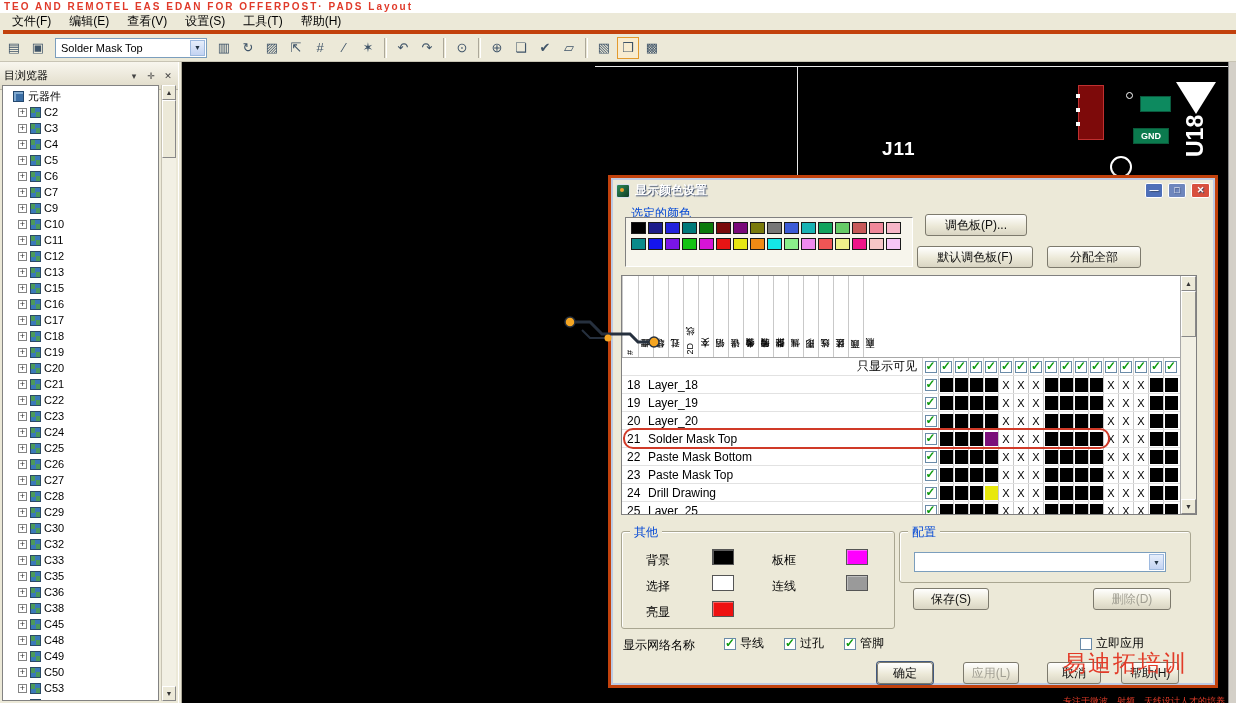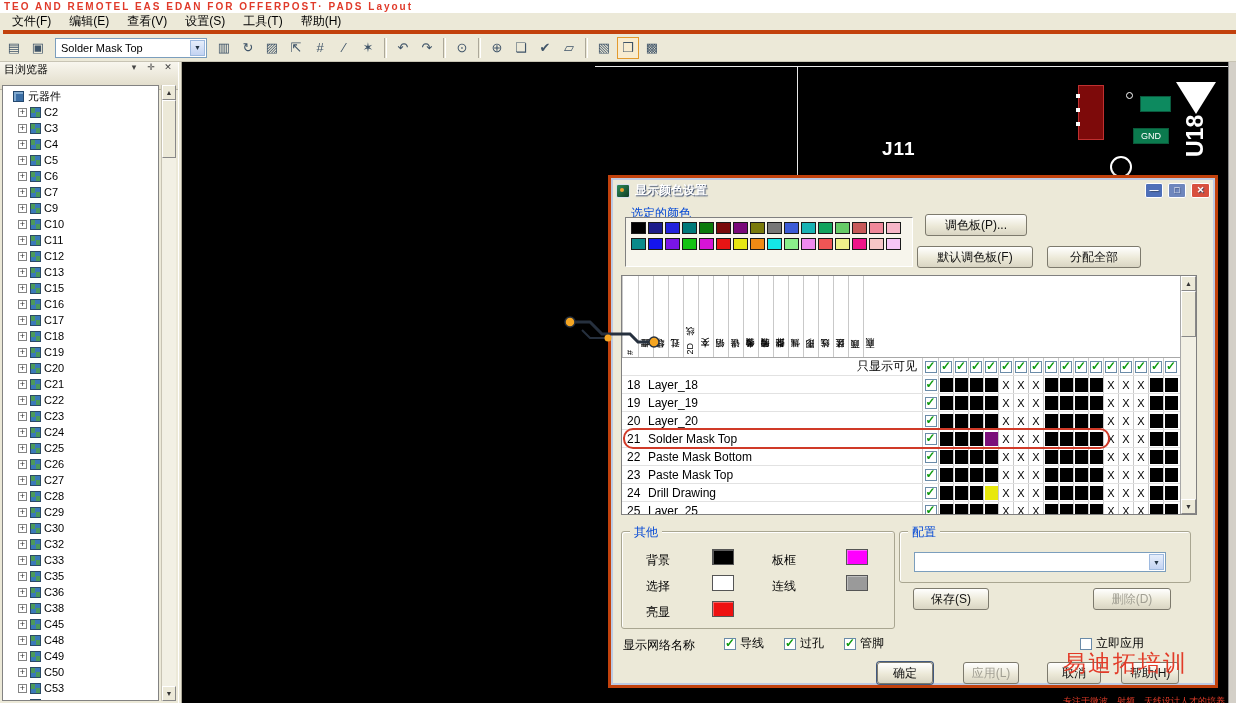--- a/index.html
+++ b/index.html
@@ -18,21 +18,21 @@
   #toolbar{position:absolute;left:0;top:34px;width:100%;height:28px;background:#ece9d8;display:flex;align-items:center;gap:2px;padding-left:3px;border-bottom:1px solid #c8c4b4}
   .tb-group{display:flex;align-items:center;gap:2px}
   .tb-btn{width:22px;height:22px;display:flex;align-items:center;justify-content:center;font-size:13px;color:#3f5468;cursor:default}
   .tb-btn.active{border:1px solid #e39a2e;background:#f8ecd0}
   .tb-sep{width:3px;height:20px;border-left:1px solid #aca899;border-right:1px solid #fff;margin:0 3px}
   .combo{width:152px;height:20px;background:#fff;border:1px solid #7b9ebd;display:flex;align-items:center;font-size:11px;padding-left:5px;position:relative;margin:0 4px}
   .combo .arrow{position:absolute;right:1px;top:1px;bottom:1px;width:15px;background:linear-gradient(#e6eefb,#c3d3f2);border:1px solid #9ebae0;display:flex;align-items:center;justify-content:center;font-size:7px;color:#234}
 
   
   #browser{position:absolute;left:0;top:62px;width:178px;bottom:0;background:#ece9d8;z-index:3}
-  #browser-header{height:28px;display:flex;gap:5px;font-size:11px;padding:0 4px;background:linear-gradient(#f8f6ee,#e0dbc8);border-bottom:1px solid #b8b4a4}
+  #browser-header{height:28px;display:flex;align-items:center;gap:5px;font-size:11px;padding:0 4px;background:linear-gradient(#f8f6ee,#e0dbc8);border-bottom:1px solid #b8b4a4}
   #browser-header .sp{flex:1}
   .hicon{font-size:9px;color:#444;width:12px;text-align:center;cursor:default}
   #tree-box{position:absolute;left:2px;top:23px;right:19px;bottom:2px;background:#fff;border:1px solid #828282;overflow:hidden;font-size:11px;padding-top:2px}
   .tree-root{display:flex;align-items:center;gap:4px;height:16px;padding-left:10px}
   .root-icon{width:11px;height:11px;background:#3b6ea5;border:1px solid #24486e;box-shadow:inset 2px 2px 0 #7fa8cf}
   .tree-row{display:flex;align-items:center;gap:3px;height:16px;padding-left:15px}
   .plus{width:9px;height:9px;border:1px solid #848484;background:#fff;font-size:9px;line-height:7px;text-align:center;color:#333;flex:none}
   .chip{width:11px;height:11px;border:1px solid #2a4a66;flex:none;
     background:conic-gradient(#3a79b8 25%,#4c9a5a 0 50%,#3a79b8 0 75%,#4c9a5a 0)}
   .tlabel{white-space:nowrap}
@@ -46,21 +46,21 @@
 
   
   #canvas{position:absolute;left:182px;top:62px;width:1046px;bottom:0;background:#000;overflow:hidden;z-index:1}
   .cv-hline{position:absolute;left:413px;top:4px;width:633px;height:1px;background:#e8e8e8}
   .cv-vline{position:absolute;left:615px;top:4px;width:1px;height:110px;background:#e8e8e8}
   #lbl-j11{position:absolute;left:700px;top:76px;color:#fff;font-size:19px;font-weight:bold;letter-spacing:1px}
   #comp-red{position:absolute;left:896px;top:23px;width:26px;height:55px;background:#7d0a0a;border:1px solid #c03030}
   #comp-red .pads{position:absolute;left:-3px;top:8px;width:4px;height:4px;background:#fff;box-shadow:0 14px 0 #fff,0 28px 0 #fff}
   .cv-circle-sm{position:absolute;left:944px;top:30px;width:7px;height:7px;border:1px solid #fff;border-radius:50%}
   #comp-green1{position:absolute;left:958px;top:34px;width:31px;height:16px;background:#0d8a5f;border:1px solid #0a5a3e}
-  #comp-gnd{position:absolute;left:951px;top:66px;width:36px;height:16px;background:#0b7a4e;border:1px solid #0a5a3a;color:#fff;font-size:9px;font-weight:normal;display:flex;align-items:center;justify-content:center}
+  #comp-gnd{position:absolute;left:951px;top:66px;width:36px;height:16px;background:#0b7a4e;border:1px solid #0a5a3a;color:#fff;font-size:9px;font-weight:bold;display:flex;align-items:center;justify-content:center}
   #lbl-u18{position:absolute;left:998px;top:38px;width:30px;height:72px;color:#fff;font-size:23px;font-weight:bold;
     writing-mode:vertical-rl;transform:rotate(180deg);display:flex;align-items:center;justify-content:center}
   #cv-triangle{position:absolute;left:994px;top:20px;width:0;height:0;border-left:20px solid transparent;border-right:20px solid transparent;border-top:32px solid #fff}
   .cv-circle-lg{position:absolute;left:928px;top:94px;width:22px;height:22px;border:2px solid #fff;border-radius:50%}
 
   #right-scroll{position:absolute;right:0;top:62px;width:8px;bottom:0;background:#d4d0c8;border-left:1px solid #8a8a8a;z-index:4}
 
   
   #dialog{position:absolute;left:608px;top:175px;width:610px;height:513px;background:#ece9d8;border:3px solid #c2410c;
     box-shadow:inset 0 0 0 2px #bdc9e2, 3px 3px 8px rgba(0,0,0,.55);z-index:20;font-size:12px}

